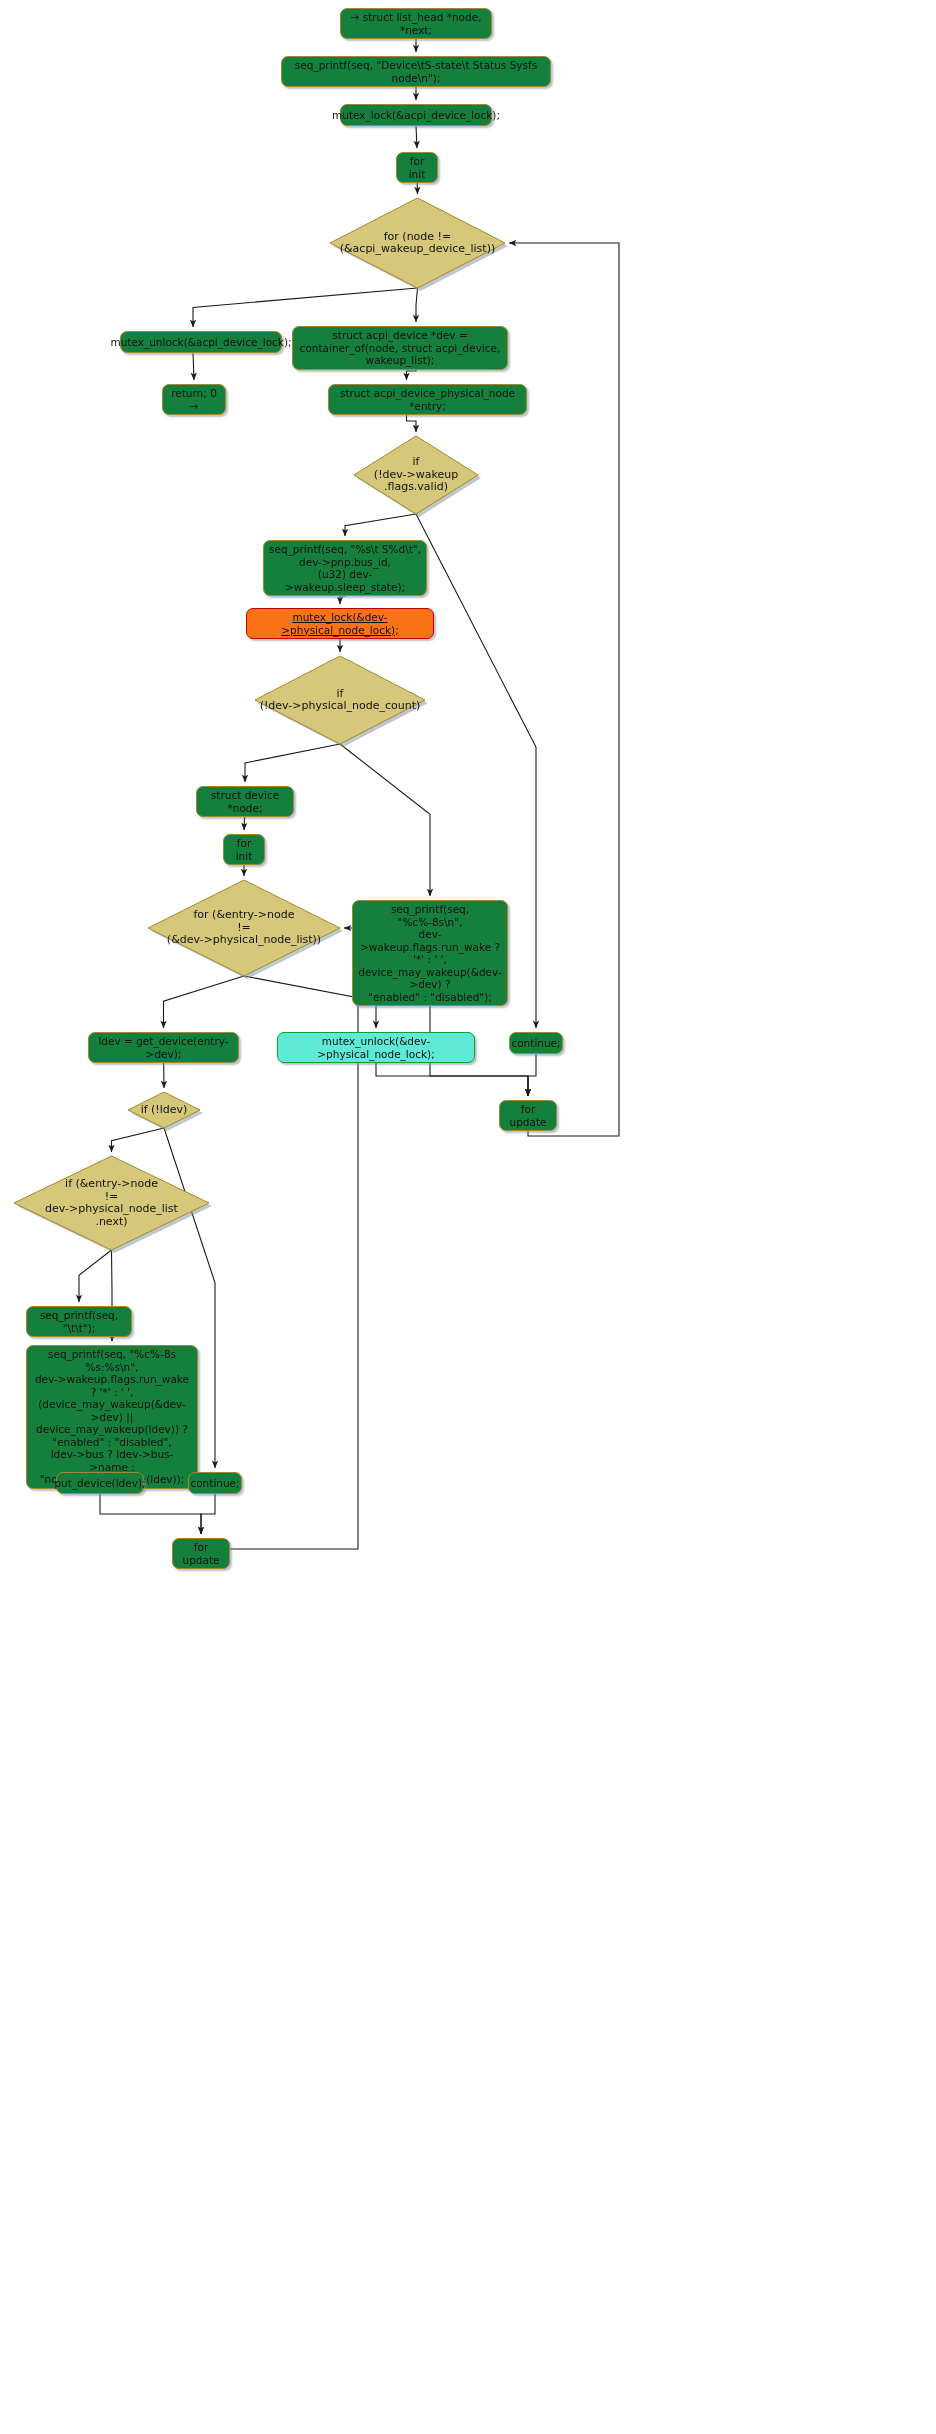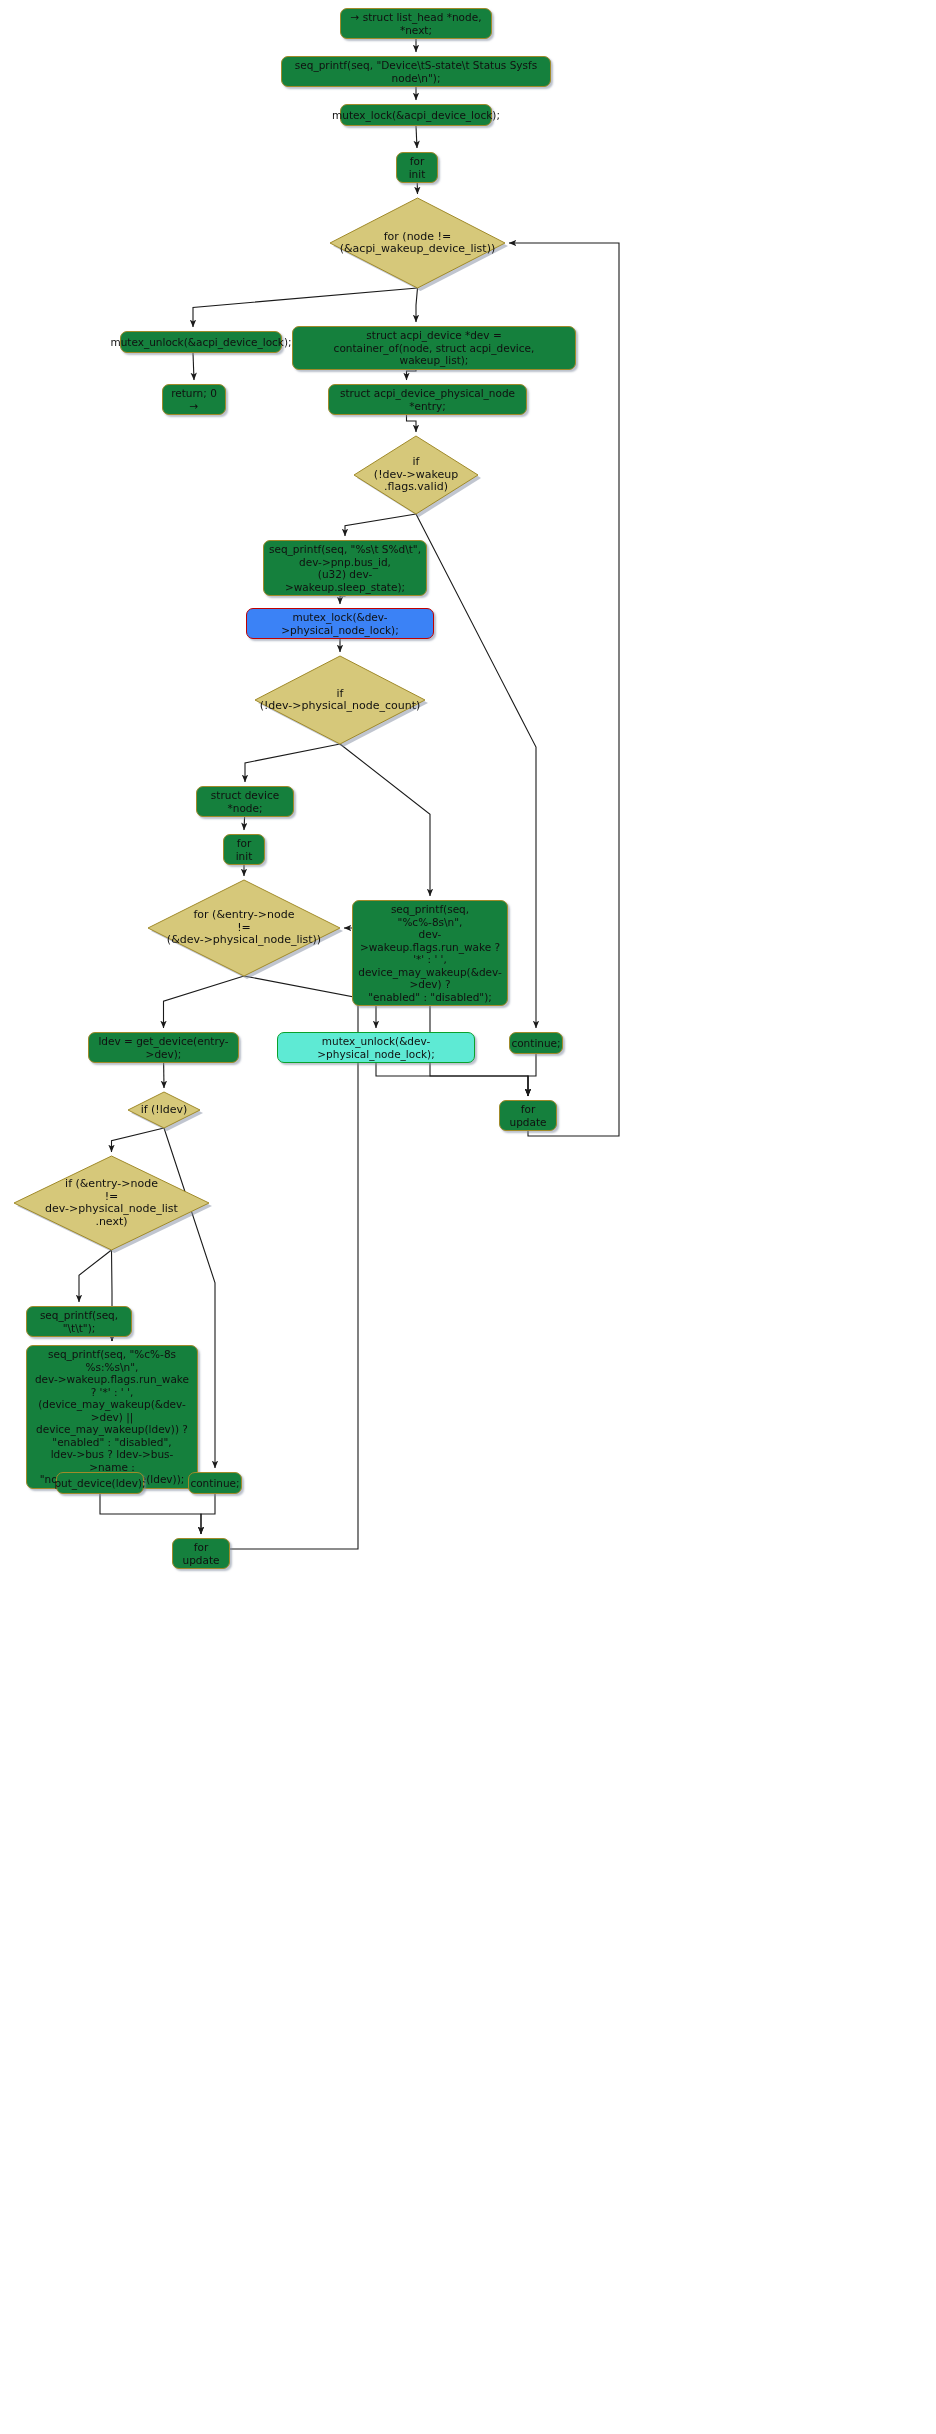--- a/index.html
+++ b/index.html
@@ -14,21 +14,21 @@
     background:#15803d;
     box-shadow:2px 2px 2px rgba(130,140,160,.55);
     display:flex;align-items:center;justify-content:center;
     text-align:center;
     font-size:10.5px;
     line-height:12.5px;
     color:#101010;
     white-space:pre-line;
     padding:2px 5px;
   }
-  .nodebox.red{background:#3b82f6;border-color:#c00000;}
+  .nodebox.red{background:#f97316;border-color:#c00000;text-decoration:underline;}
   .nodebox.green{background:#5eead4;border-color:#0aa12c;}
   .diamond-label{
     position:absolute;left:0;top:0;width:100%;height:100%;
     display:flex;align-items:center;justify-content:center;
     text-align:center;white-space:pre-line;
     font-size:11px;line-height:12.5px;color:#101010;
     pointer-events:none;
   }
 </style>
 </head>
@@ -93,21 +93,21 @@
   </svg>
   <div id="node-layer">
       <div class="nodebox" style="left: 340px; top: 8px; width: 152px; min-height: 22px;">→ struct list_head *node, *next;</div>
       <div class="nodebox" style="left: 281px; top: 56px; width: 270px; min-height: 22px;">seq_printf(seq, "Device\tS-state\t  Status   Sysfs node\n");</div>
       <div class="nodebox" style="left: 340px; top: 104px; width: 152px; min-height: 22px;">mutex_lock(&amp;acpi_device_lock);</div>
       <div class="nodebox" style="left: 396px; top: 152px; width: 42px; min-height: 22px;">for init</div>
       <div class="diamond-label" style="left: 330px; top: 198px; width: 175px; height: 90px;">for (node !=
 (&amp;acpi_wakeup_device_list))</div>
       <div class="nodebox" style="left: 112px; top: 331px; width: 162px; min-height: 22px; margin-left: 8px;">mutex_unlock(&amp;acpi_device_lock);</div>
       <div class="nodebox" style="left: 162px; top: 384px; width: 64px; min-height: 22px;">return; 0 →</div>
-      <div class="nodebox" style="left: 292px; top: 326px; width: 284px; min-height: 32px;">struct acpi_device *dev =
+      <div class="nodebox" style="left: 292px; top: 326px; width: 216px; min-height: 32px;">struct acpi_device *dev =
 container_of(node, struct acpi_device, wakeup_list);</div>
       <div class="nodebox" style="left: 307px; top: 384px; width: 199px; min-height: 22px; margin-left: 21px;">struct acpi_device_physical_node *entry;</div>
       <div class="diamond-label" style="left: 354px; top: 436px; width: 124px; height: 78px;">if
 (!dev-&gt;wakeup
 .flags.valid)</div>
       <div class="nodebox" style="left: 263px; top: 540px; width: 164px; min-height: 44px;">seq_printf(seq, "%s\t  S%d\t",
 dev-&gt;pnp.bus_id,
 (u32) dev-&gt;wakeup.sleep_state);</div>
       <div class="nodebox red" style="left: 246px; top: 608px; width: 188px; min-height: 22px;">mutex_lock(&amp;dev-&gt;physical_node_lock);</div>
       <div class="diamond-label" style="left: 255px; top: 656px; width: 170px; height: 88px;">if

